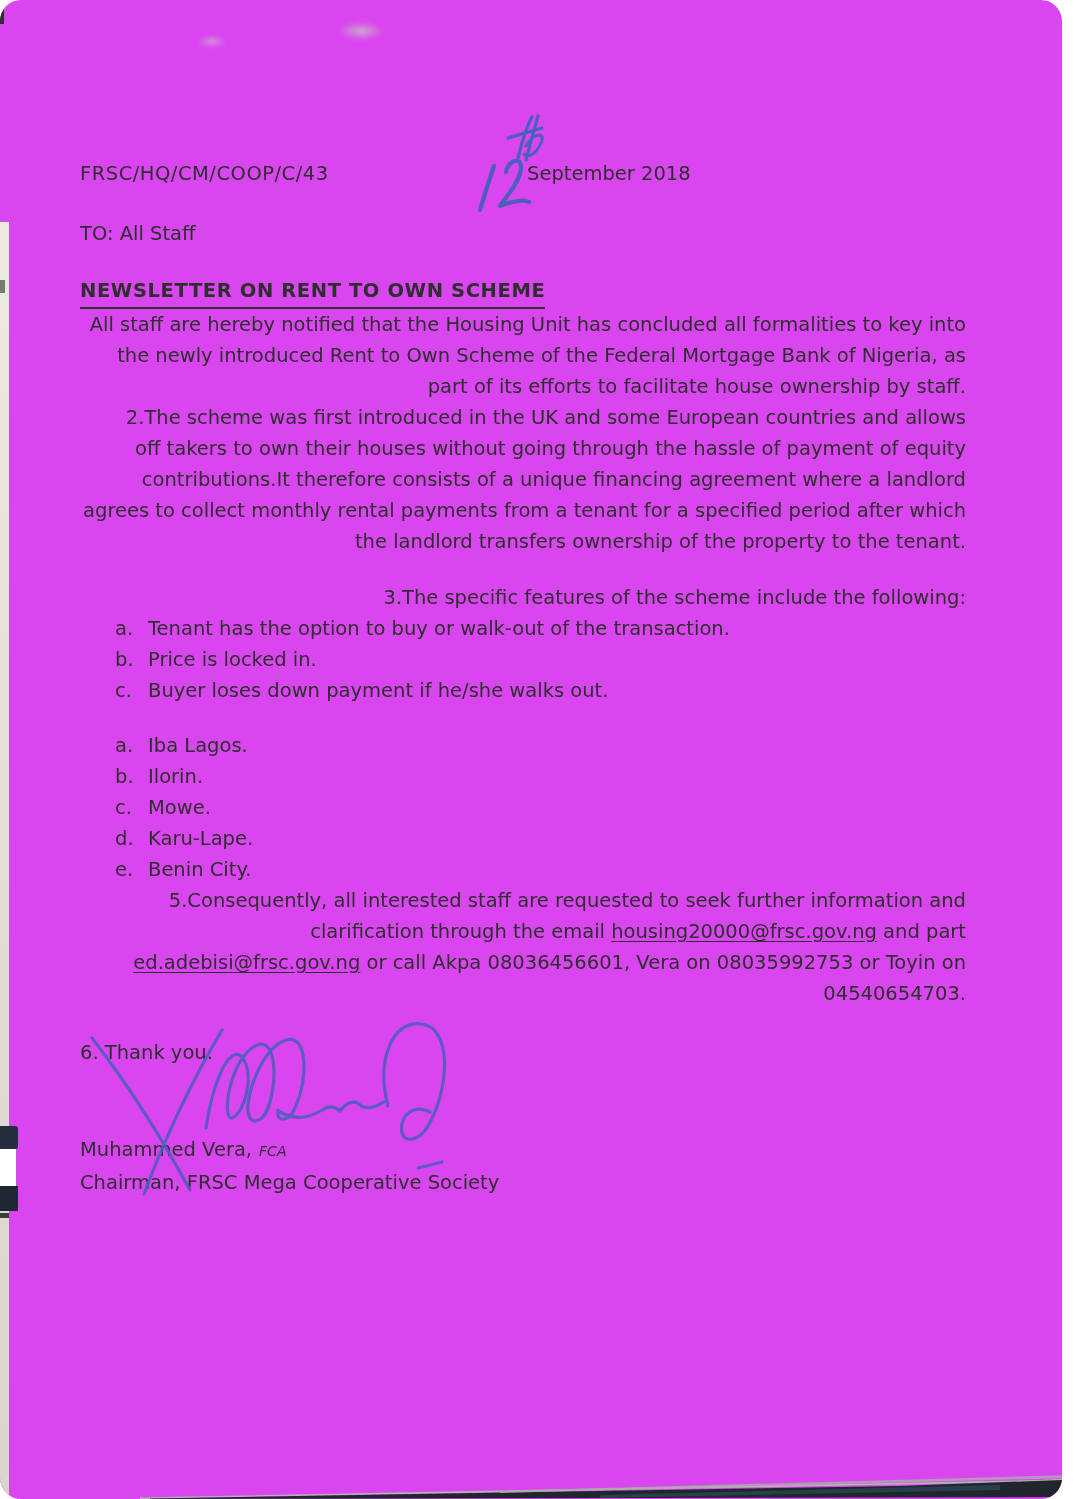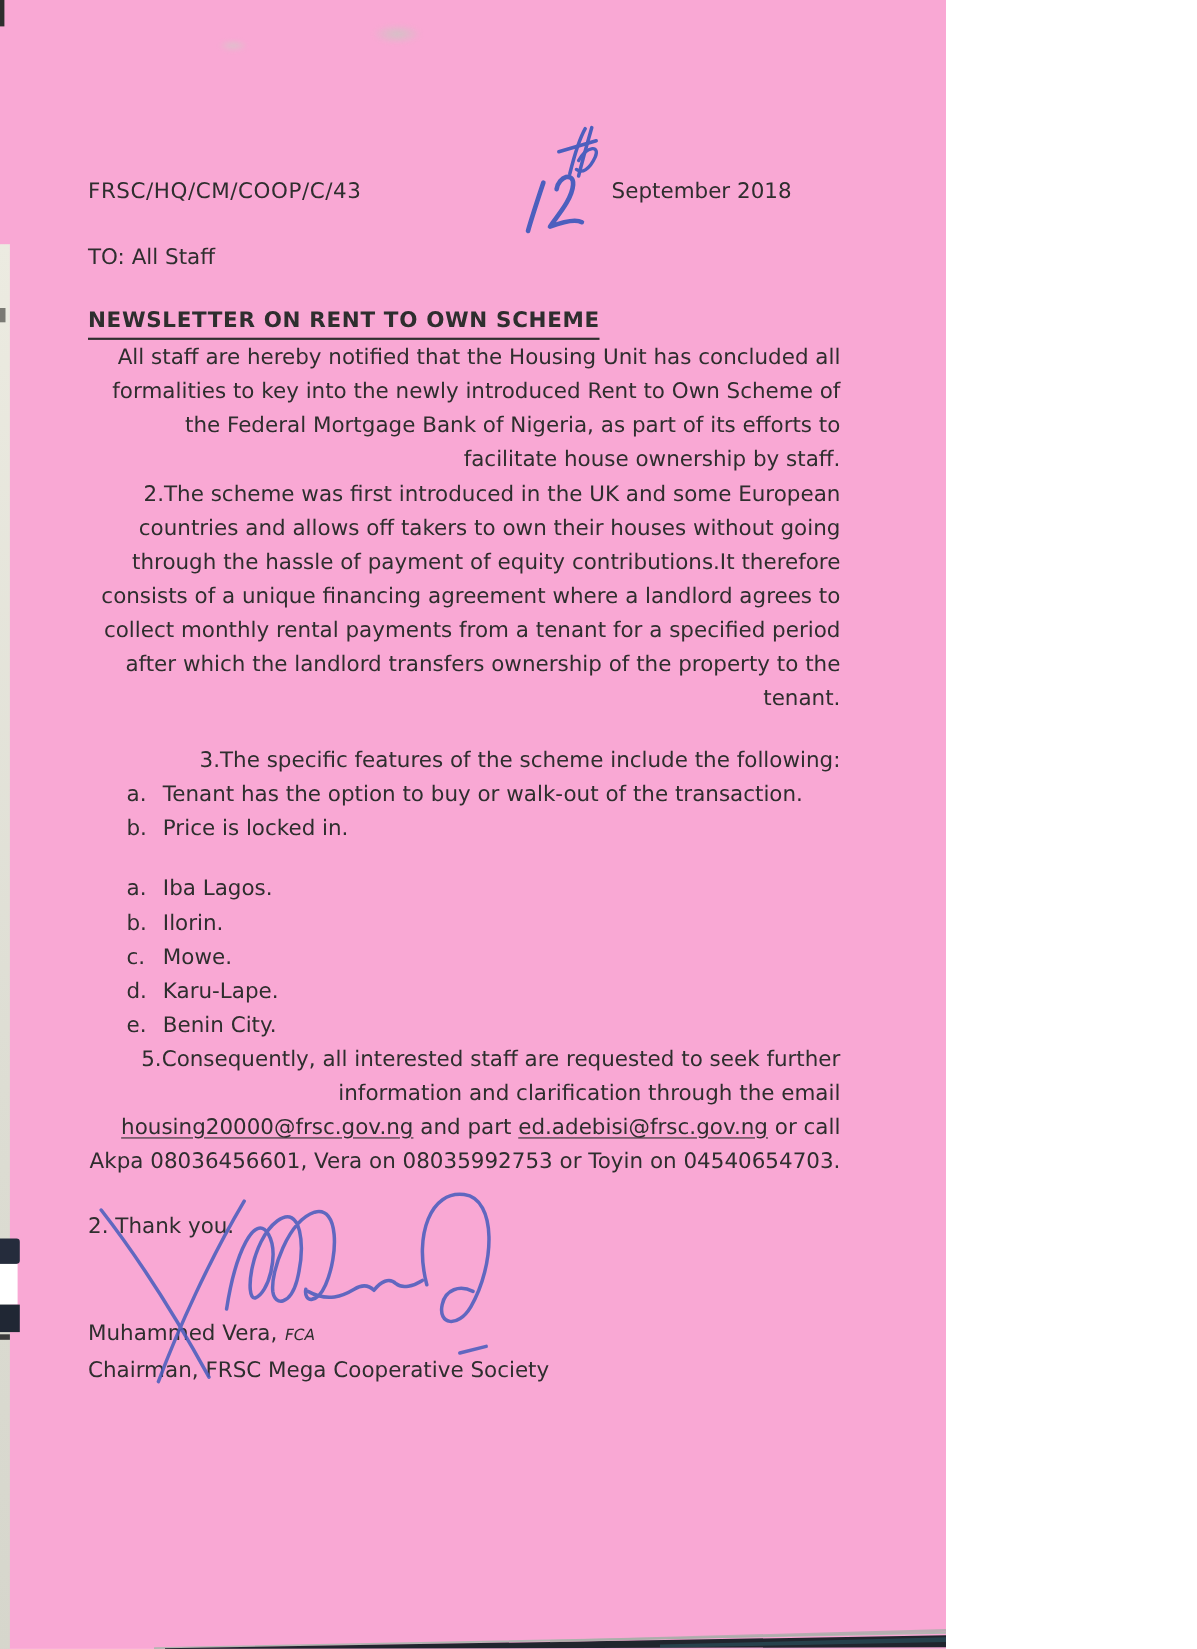--- a/index.html
+++ b/index.html
@@ -1,32 +1,33 @@
 <!DOCTYPE html>
 <html><head>
 <meta charset="utf-8">
 <style>
   html,body{margin:0;padding:0;background:#ffffff;}
   .page{
     position:relative;
-    width:860px;height:1499px;
-    background:#f9a8d4;
+    width:1062px;height:1499px;
+    background:#d946ef;
     overflow:hidden;
     font-family:"DejaVu Sans", sans-serif;
     color:#2e2e2e;
     font-size:19.5px;
     line-height:31px;
+    border-radius:21px;
   }
   .content{
     position:relative;
     padding:158px 96px 0 80px;
   }
   .ref-row{position:relative;height:32px;}
   .ref-number{letter-spacing:0.5px;}
-  .date-text{position:absolute;left:476px;top:0;}
+  .date-text{position:absolute;left:447px;top:0;}
   .date-ink{position:absolute;left:392px;top:-48px;width:84px;height:108px;pointer-events:none;}
   .to-line{margin-top:28px;}
   .title-wrap{margin-top:26px;}
   .letter-title{
     font-weight:bold;
     letter-spacing:0.6px;
     border-bottom:2.5px solid #2e2e2e;
     padding-bottom:1px;
     display:inline-block;
   }
@@ -109,37 +110,38 @@
 
     <p class="para justify mt1">All staff are hereby notified that the Housing Unit has concluded all formalities to key into the newly introduced Rent to Own Scheme of the Federal Mortgage Bank of Nigeria, as part of its efforts to facilitate house ownership by staff.</p>
 
     <p class="para justify mt2"><span class="pnum">2.</span><span>The scheme was first introduced in the UK and some European countries and allows off takers to own their houses without going through the hassle of payment of equity contributions.It therefore consists of a unique financing agreement where a landlord agrees to collect monthly rental payments from a tenant for a specified period after which the landlord transfers ownership of the property to the tenant.</span></p>
 
     <div class="mt3">
       <p class="para"><span class="pnum">3.</span><span>The specific features of the scheme include the following:</span></p>
       <div class="sub-list">
         <div class="sub-item"><span class="marker">a.</span><span>Tenant has the option to buy or walk-out of the transaction.</span></div>
         <div class="sub-item"><span class="marker">b.</span><span>Price is locked in.</span></div>
+        <div class="sub-item"><span class="marker">c.</span><span>Buyer loses down payment if he/she walks out.</span></div>
       </div>
     </div>
 
     <div class="mt4">
       <div class="sub-list">
         <div class="sub-item"><span class="marker">a.</span><span>Iba Lagos.</span></div>
         <div class="sub-item"><span class="marker">b.</span><span>Ilorin.</span></div>
         <div class="sub-item"><span class="marker">c.</span><span>Mowe.</span></div>
         <div class="sub-item"><span class="marker">d.</span><span>Karu-Lape.</span></div>
         <div class="sub-item"><span class="marker">e.</span><span>Benin City.</span></div>
       </div>
     </div>
 
     <p class="para justify mt5"><span class="pnum">5.</span><span>Consequently, all interested staff are requested to seek further information and clarification through the email </span><span class="email">housing20000@frsc.gov.ng</span><span> and part </span><span class="email">ed.adebisi@frsc.gov.ng</span><span> or call Akpa 08036456601, Vera on 08035992753 or Toyin on 04540654703.</span></p>
 
     <div class="closing">
-      <div>2. Thank you.</div>
+      <div>6. Thank you.</div>
 
       <div class="signer">
         <svg class="signature-scrawl" viewBox="0 0 432 188">
           <g fill="none" stroke="#4c5fbe" stroke-width="3.2" stroke-linecap="round" stroke-linejoin="round">
             <path d="M 6,28 C 34,64 70,118 104,180"></path>
             <path d="M 58,184 C 76,136 104,74 136,20"></path>
             <path d="M 120,118 C 128,66 146,30 158,50 C 168,68 158,104 146,108 C 136,110 142,56 166,38 C 188,22 192,60 184,92 C 178,114 164,116 162,102 C 160,84 176,38 200,30 C 222,24 222,68 210,96 C 202,114 190,112 192,100"></path>
             <path d="M 194,102 C 212,112 226,106 236,100 C 244,95 250,97 254,101 C 260,93 268,89 274,95 C 280,100 290,97 298,92"></path>
             <path d="M 302,96 C 290,50 306,10 336,14 C 366,18 364,78 342,116 C 330,136 312,132 316,114 C 319,100 332,96 344,102"></path>
             <path d="M 332,158 L 356,152"></path>

